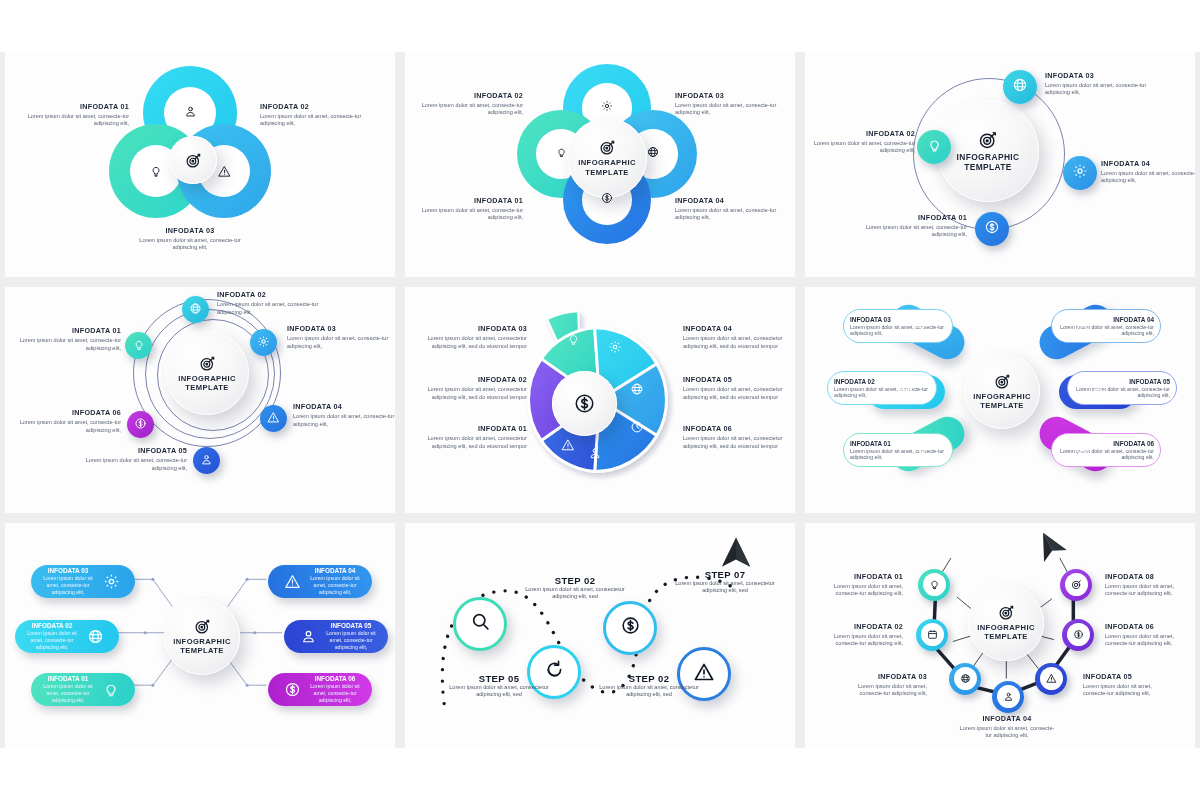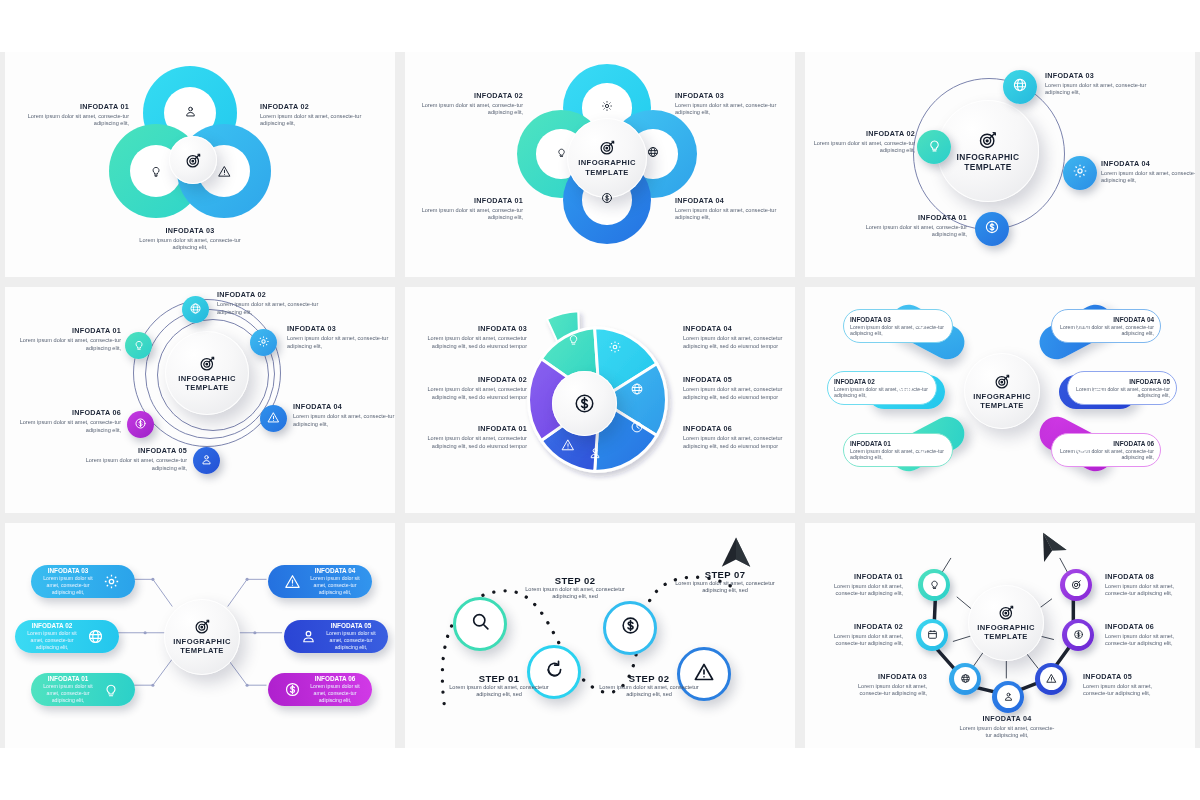--- a/index.html
+++ b/index.html
@@ -779,21 +779,21 @@
 
         <span style="position:absolute;left:312px;top:12px;">
           <svg width="38" height="38" viewBox="0 0 48 48">
             <path d="M24 3 L42 40 L24 31 Z" fill="#3a4048"></path>
             <path d="M24 3 L6 40 L24 31 Z" fill="#21262d"></path>
             <path d="M24 3 L24 31 L42 40 Z" fill="#2c3238" opacity=".85"></path>
           </svg>
         </span>
 
         <div style="position:absolute;left:36px;top:150px;width:116px;">
-          <div class="stepttl">STEP 01</div>
+          <div class="stepttl">STEP 05</div>
           <div class="stepbd">Lorem ipsum dolor sit amet, consectetur adipiscing elit, sed</div>
         </div>
         <div style="position:absolute;left:112px;top:52px;width:116px;">
           <div class="stepttl">STEP 02</div>
           <div class="stepbd">Lorem ipsum dolor sit amet, consectetur adipiscing elit, sed</div>
         </div>
         <div style="position:absolute;left:186px;top:150px;width:116px;">
           <div class="stepttl">STEP 02</div>
           <div class="stepbd">Lorem ipsum dolor sit amet, consectetur adipiscing elit, sed</div>
         </div>

